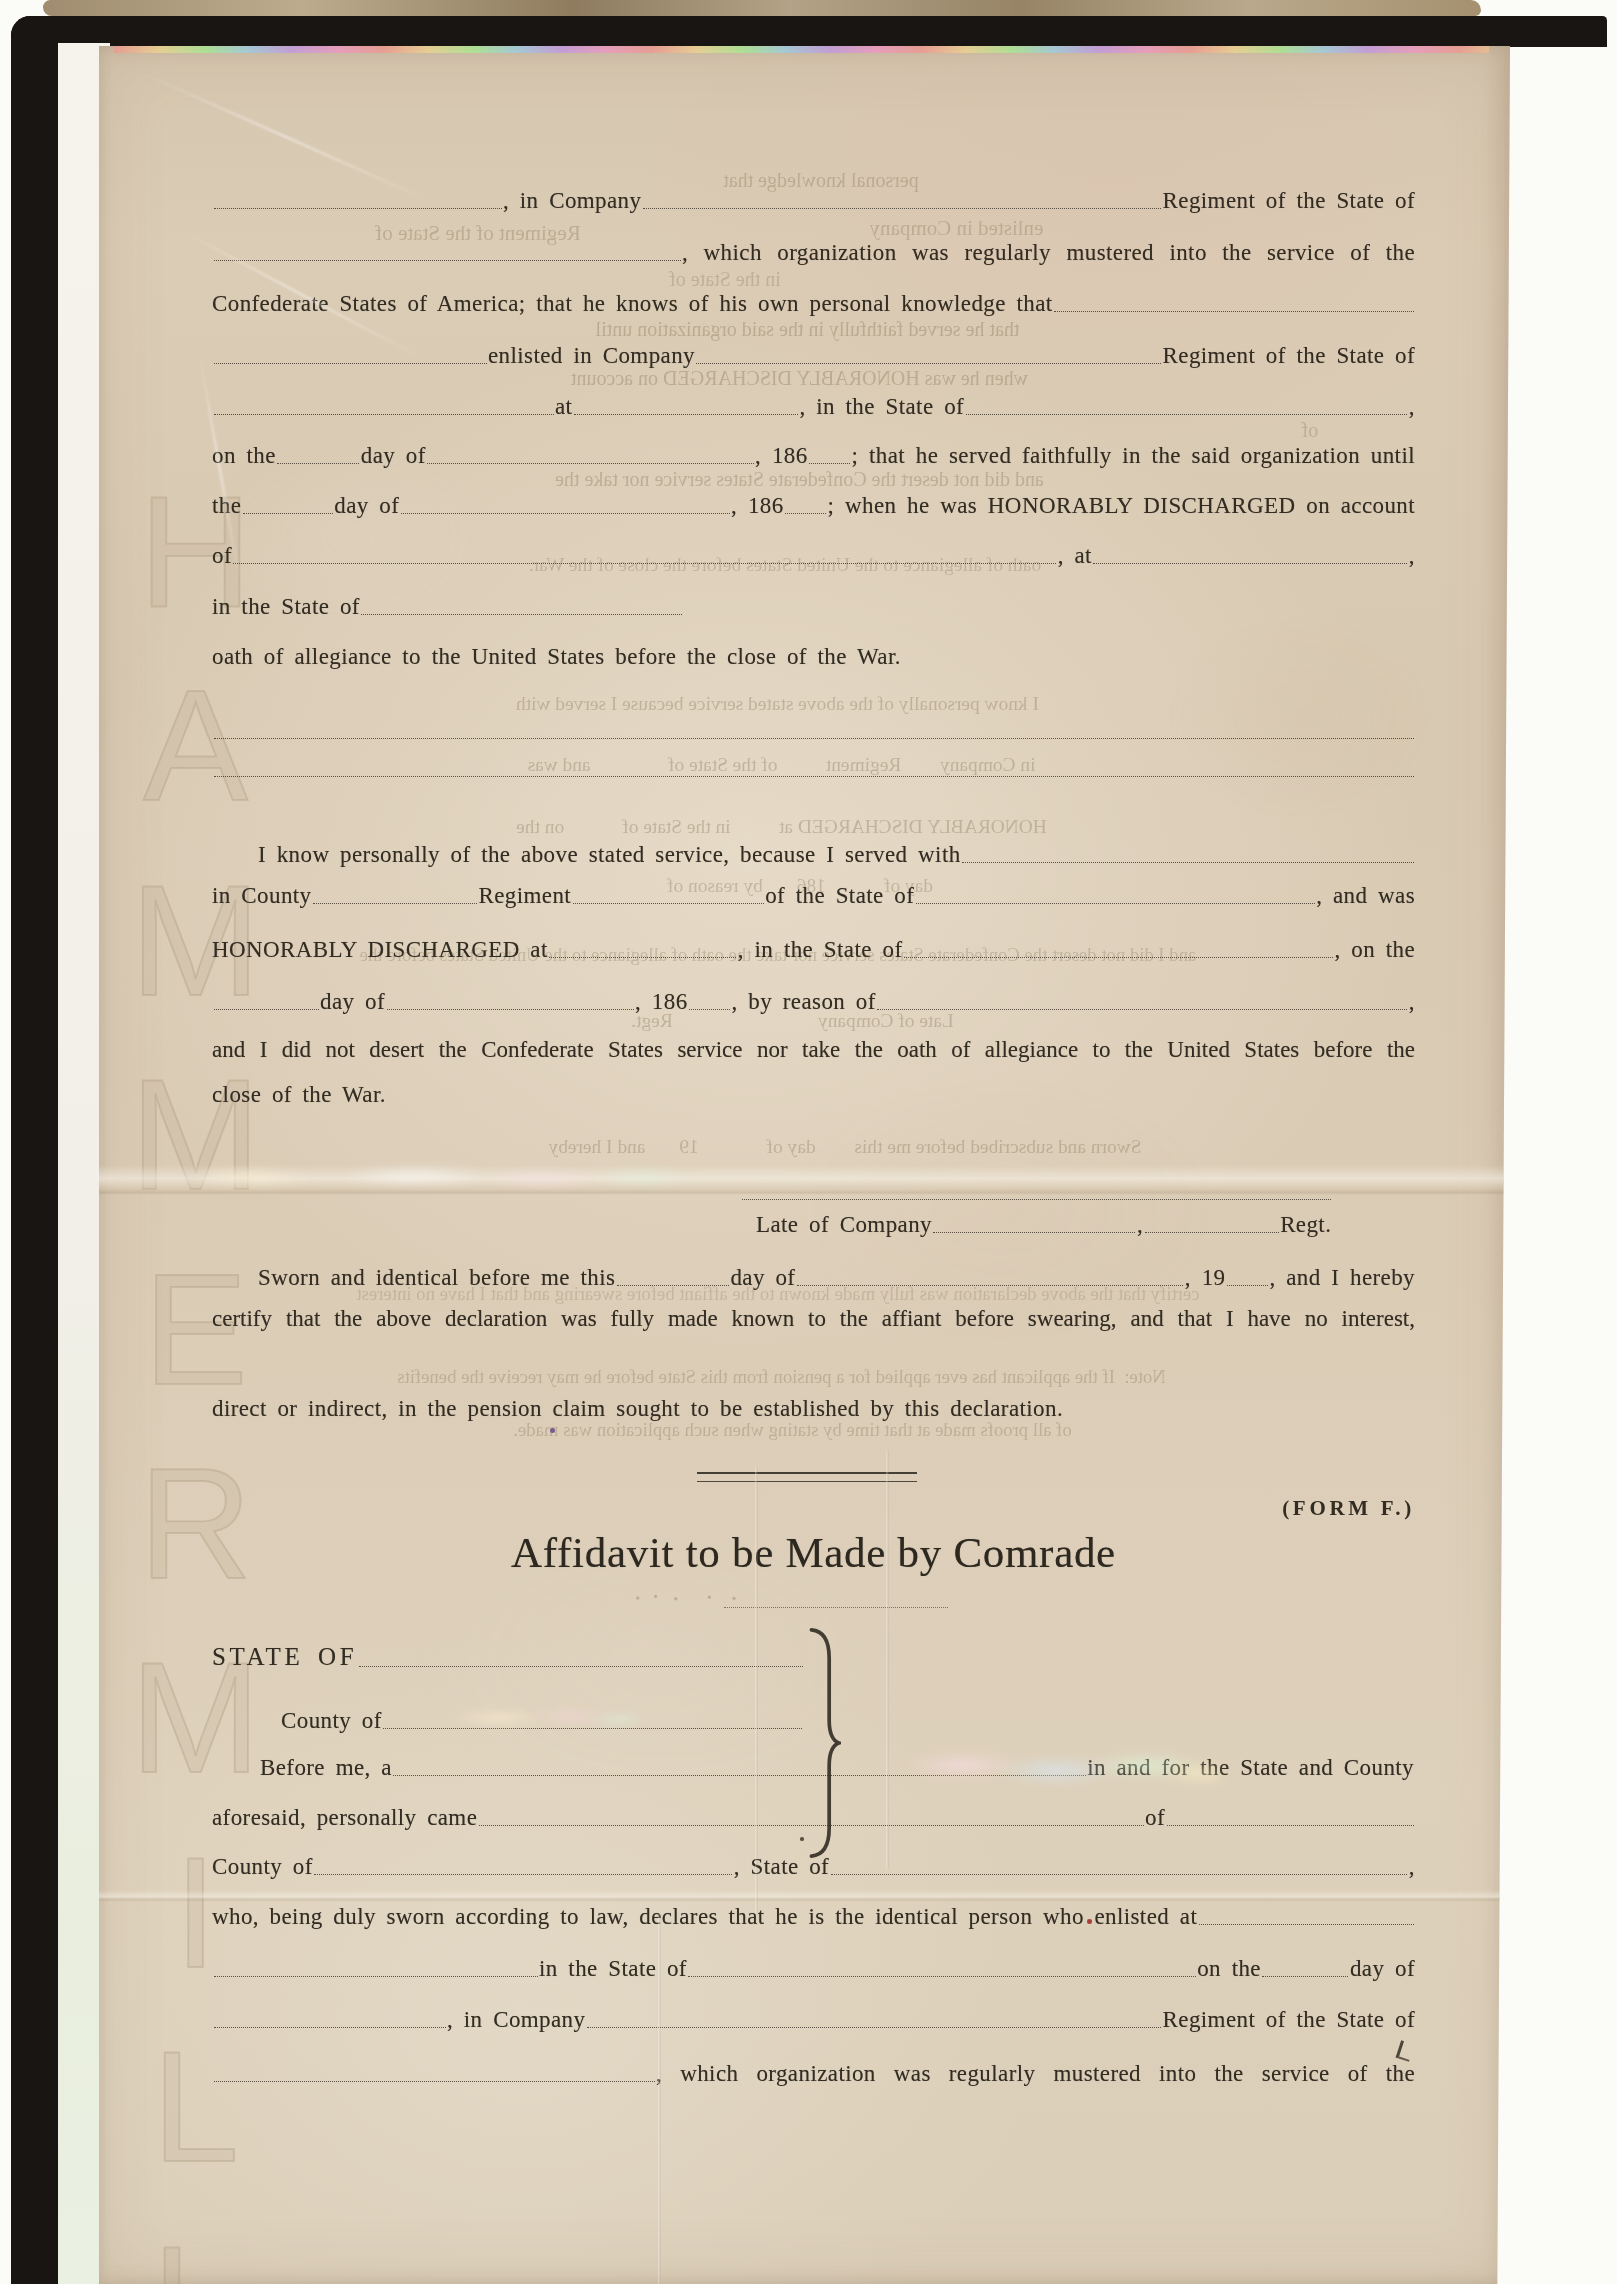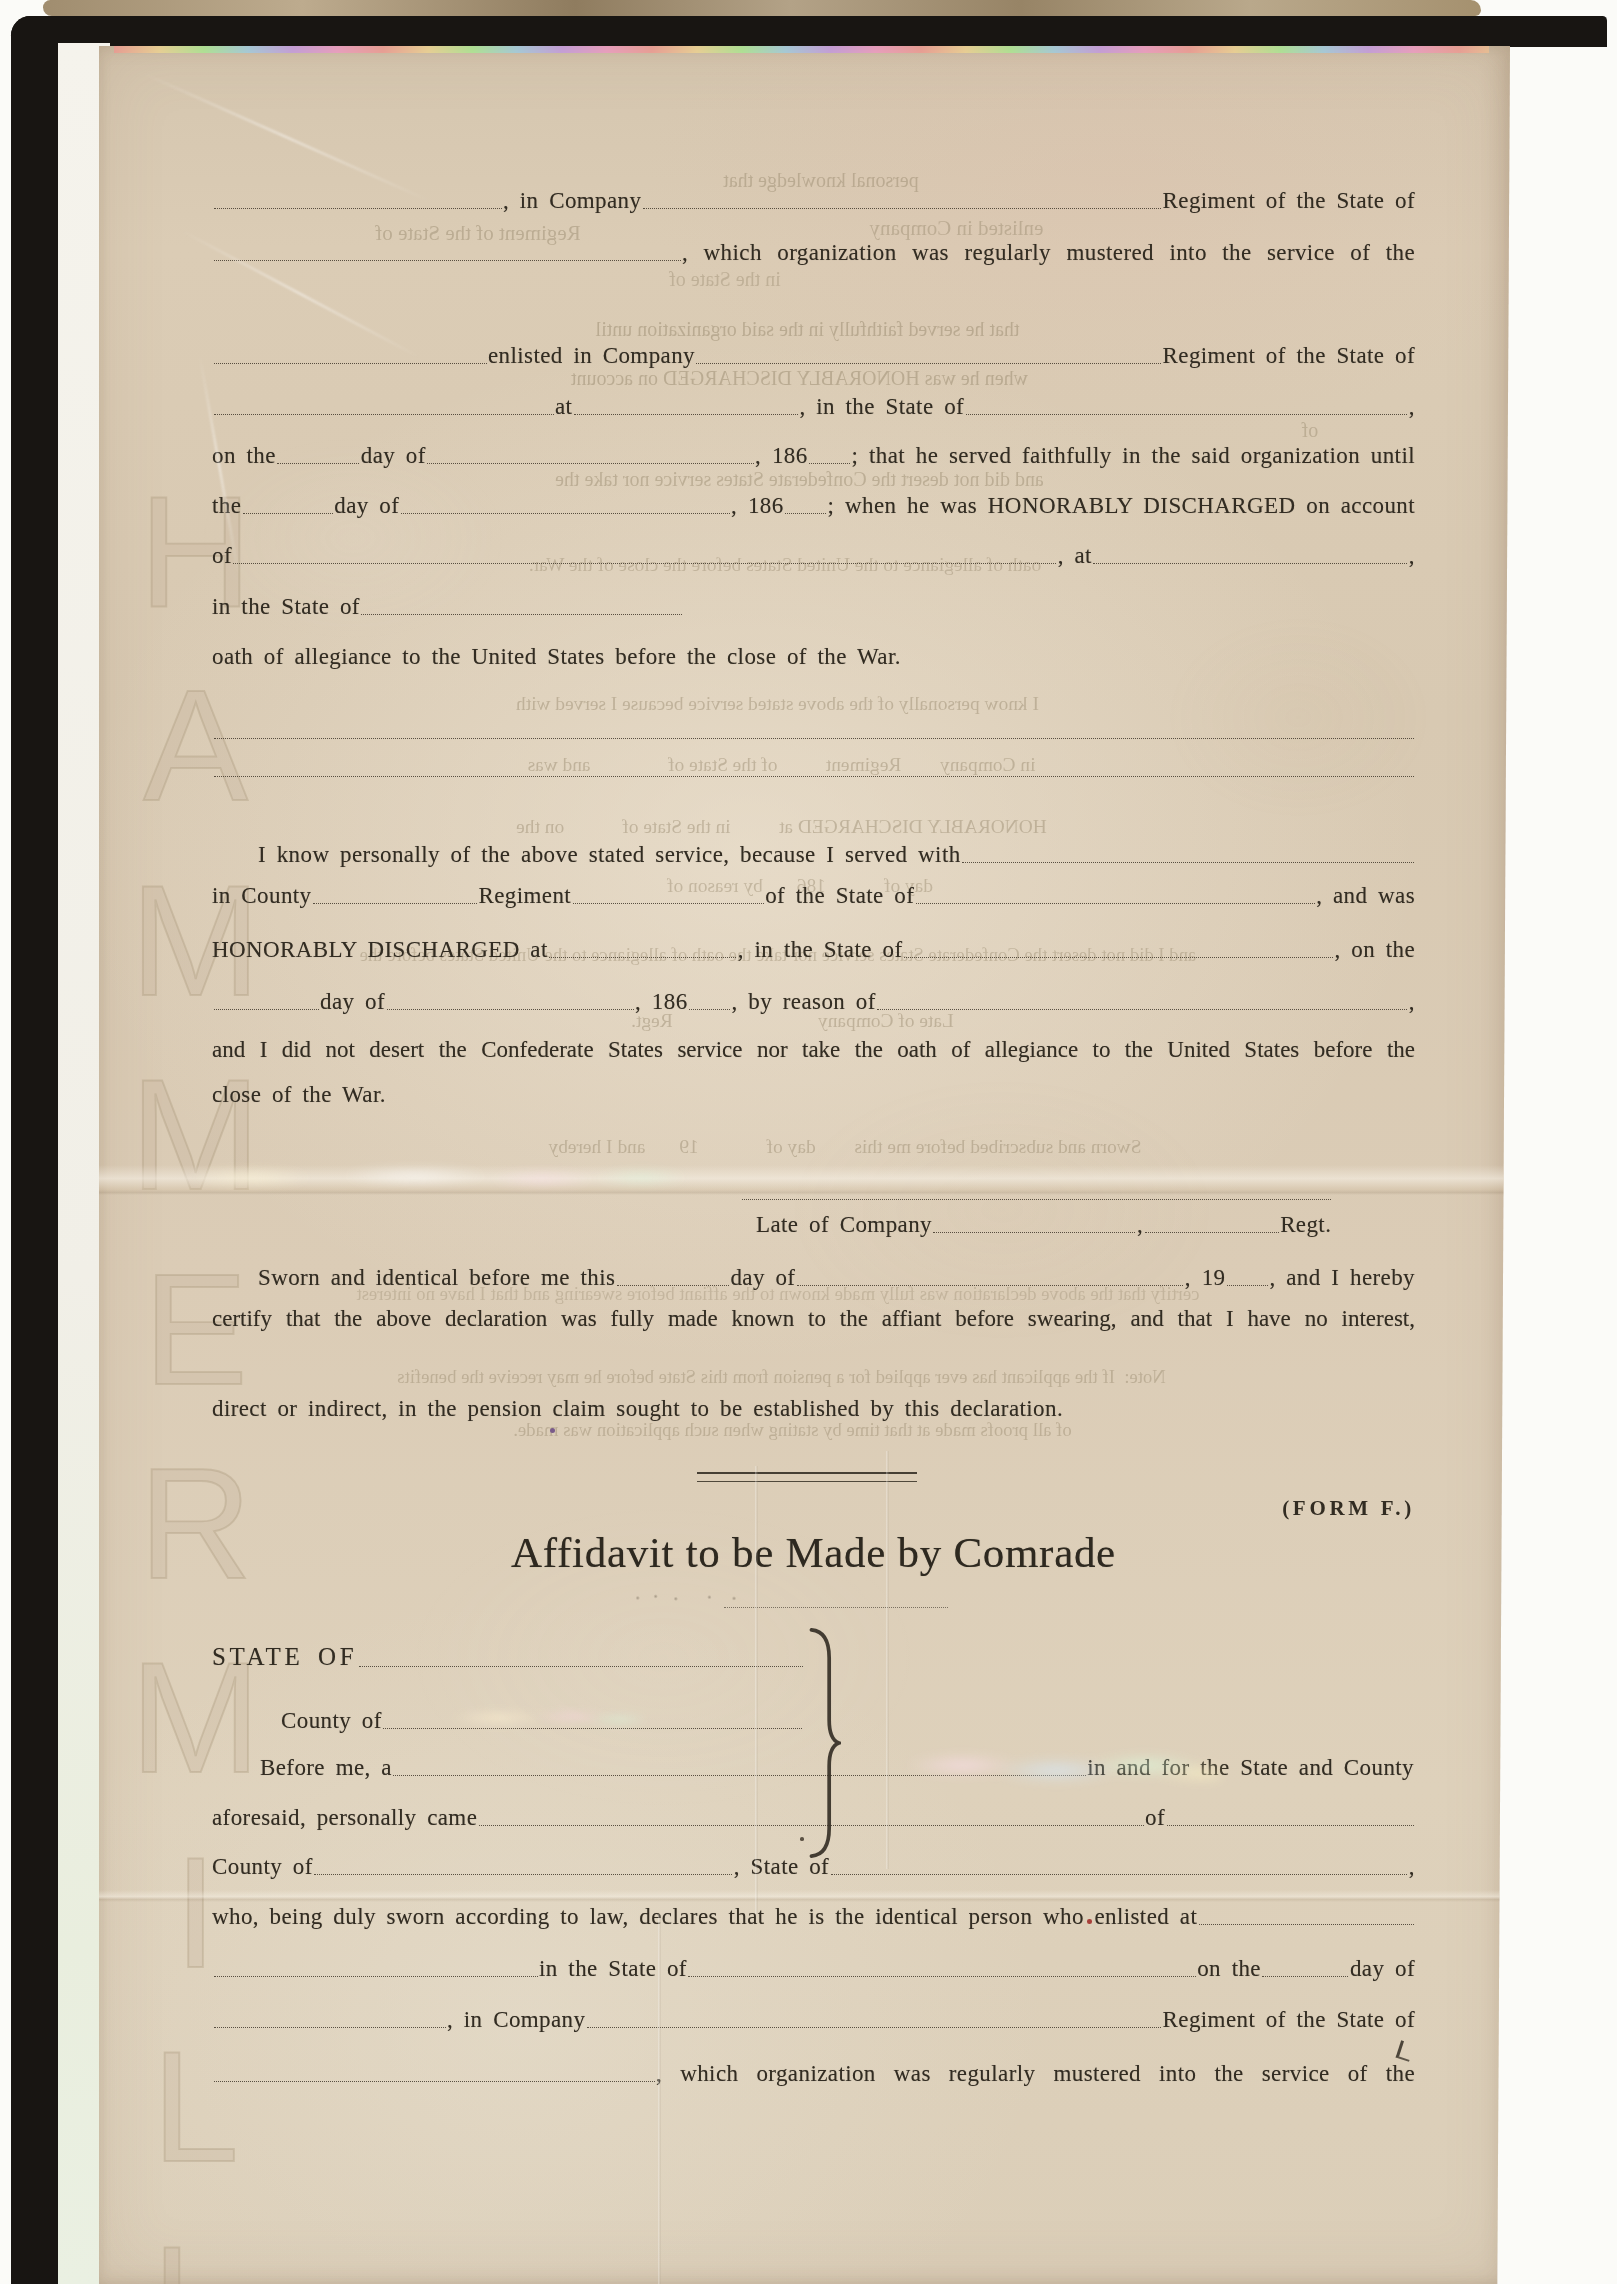--- a/index.html
+++ b/index.html
@@ -124,20 +124,24 @@
     <div class="l" style="top:142px">
         <span class="dots" style="flex: 0 0 auto; width: 288px;"></span>
         <span class="t">, in Company</span>
         <span class="dots" style="flex: 1 1 30px;"></span>
         <span class="t">Regiment of the State of</span>
       </div>
     <div class="l" style="top:194px">
         <span class="dots" style="flex: 0 0 auto; width: 467px;"></span>
         <span class="t" style="flex: 1 1 auto; white-space: normal; text-align: justify; text-align-last: justify;">, which organization was regularly mustered into the service of the</span>
       </div>
+    <div class="l" style="top:245px">
+        <span class="t">Confederate States of America; that he knows of his own personal knowledge that</span>
+        <span class="dots" style="flex: 1 1 30px;"></span>
+      </div>
     <div class="l" style="top:297px">
         <span class="dots" style="flex: 0 0 auto; width: 273px;"></span>
         <span class="t">enlisted in Company</span>
         <span class="dots" style="flex: 1 1 30px;"></span>
         <span class="t">Regiment of the State of</span>
       </div>
     <div class="l" style="top:348px">
         <span class="dots" style="flex: 0 0 auto; width: 340px;"></span>
         <span class="t">at</span>
         <span class="dots" style="flex: 0 0 auto; width: 224px;"></span>

